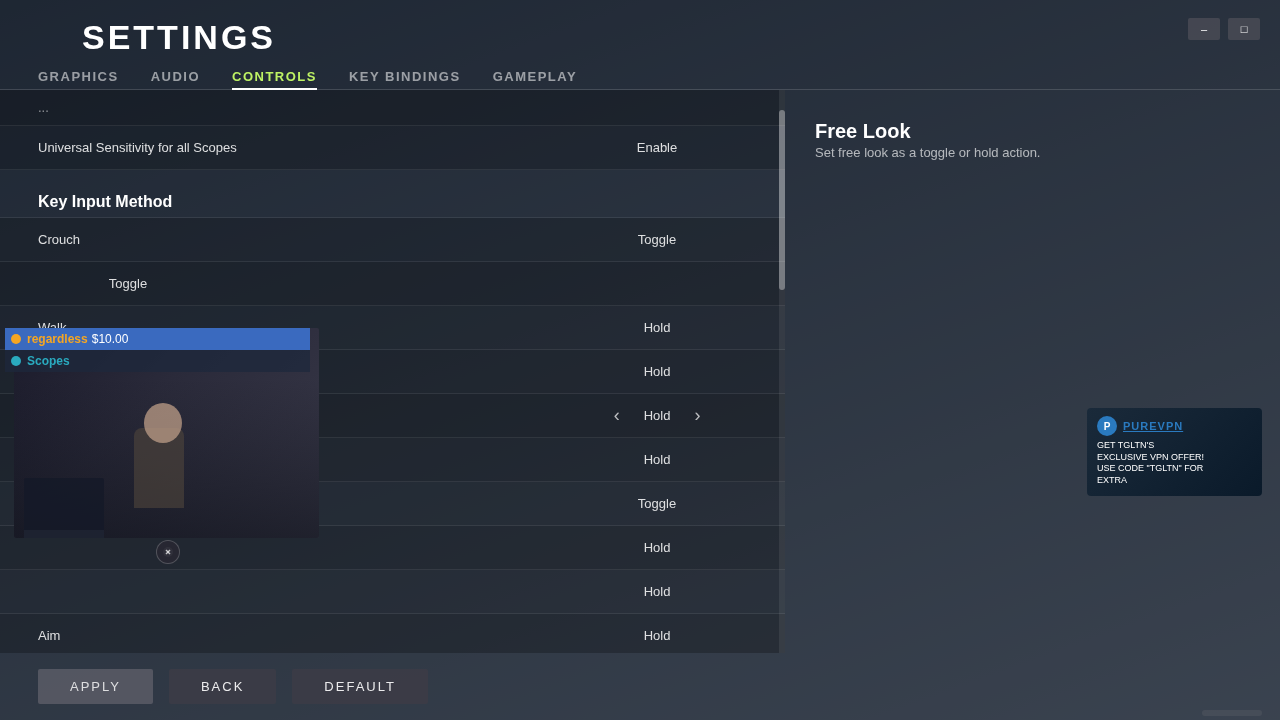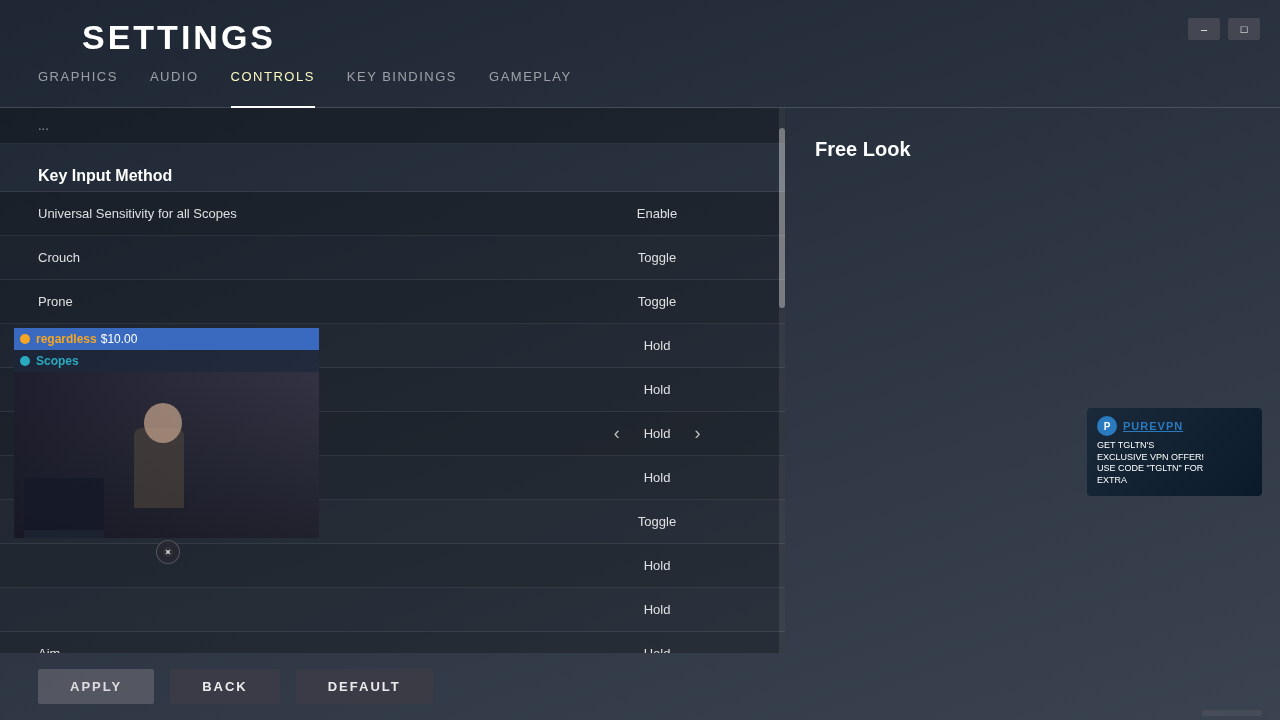--- a/index.html
+++ b/index.html
@@ -55,32 +55,32 @@
     
     .tabs {
       display: flex;
       gap: 32px;
       padding: 12px 38px 0 38px;
       border-bottom: 1px solid rgba(255,255,255,0.15);
     }
 
     .tab {
       font-size: 13px;
-      font-weight: 400;
+      font-weight: 700;
       letter-spacing: 1.5px;
       color: rgba(255,255,255,0.55);
-      padding-bottom: 22px;
+      padding-bottom: 4px;
       cursor: pointer;
       text-transform: uppercase;
       border-bottom: 2px solid transparent;
       margin-bottom: -1px;
     }
 
     .tab.active {
-      color: #fef9c3;
+      color: #bef264;
       border-bottom: 2px solid #ffffff;
     }
 
     
     .content-area {
       display: flex;
       flex: 1;
       gap: 0;
       padding: 0;
       overflow: hidden;
@@ -221,21 +221,21 @@
     .stream-bg {
       width: 100%;
       height: 100%;
       background: linear-gradient(135deg, #1a1a2a 0%, #2a2a3a 40%, #3a3a4a 100%);
       position: relative;
     }
 
     
     .chat-overlay {
       position: absolute;
-      left: 14px;
+      left: 5px;
       top: 328px;
       width: 305px;
       z-index: 11;
     }
 
     .chat-item {
       height: 22px;
       font-size: 12px;
       display: flex;
       align-items: center;
@@ -331,21 +331,21 @@
     .bottom-bar {
       padding: 16px 38px;
       display: flex;
       gap: 16px;
       align-items: center;
     }
 
     .btn {
       padding: 10px 32px;
       font-size: 13px;
-      font-weight: 700;
+      font-weight: 400;
       letter-spacing: 2px;
       border: none;
       cursor: pointer;
       text-transform: uppercase;
       border-radius: 2px;
     }
 
     .btn-apply {
       background: rgba(100,100,110,0.7);
       color: rgba(255,255,255,0.8);
@@ -422,36 +422,35 @@
 
   <div class="content-area">
 
     <div class="settings-panel">
 
       <div class="truncated-row">
         <span class="truncated-label">...</span>
         <span class="row-value"></span>
       </div>
 
+      <div class="settings-row">
+        <span class="row-label">Universal Sensitivity for all Scopes</span>
+        <span class="row-value">Enable</span>
+      </div>
+
       <div class="settings-row section-header">
         <span class="section-title">Key Input Method</span>
       </div>
 
       <div class="settings-row">
-        <span class="row-label">Universal Sensitivity for all Scopes</span>
-        <span class="row-value">Enable</span>
-      </div>
-
-      <div class="settings-row">
         <span class="row-label">Crouch</span>
         <span class="row-value">Toggle</span>
       </div>
 
       <div class="settings-row">
-        <span class="row-label">Prone</span>
         <span class="row-value">Toggle</span>
       </div>
 
       <div class="settings-row">
         <span class="row-label">Walk</span>
         <span class="row-value">Hold</span>
       </div>
 
       <div class="settings-row">
         <span class="row-label"></span>
@@ -492,20 +491,21 @@
         <span class="row-value">Hold</span>
       </div>
 
       <div class="scrollbar-track">
         <div class="scrollbar-thumb"></div>
       </div>
     </div>
 
     <div class="right-panel">
       <div class="help-title">Free Look</div>
+      <div class="help-text">Set free look as a toggle or hold action.</div>
     </div>
 
   </div>
 
   <div class="bottom-bar">
     <button class="btn btn-apply">APPLY</button>
     <button class="btn btn-back">BACK</button>
     <button class="btn btn-default">DEFAULT</button>
   </div>
 

